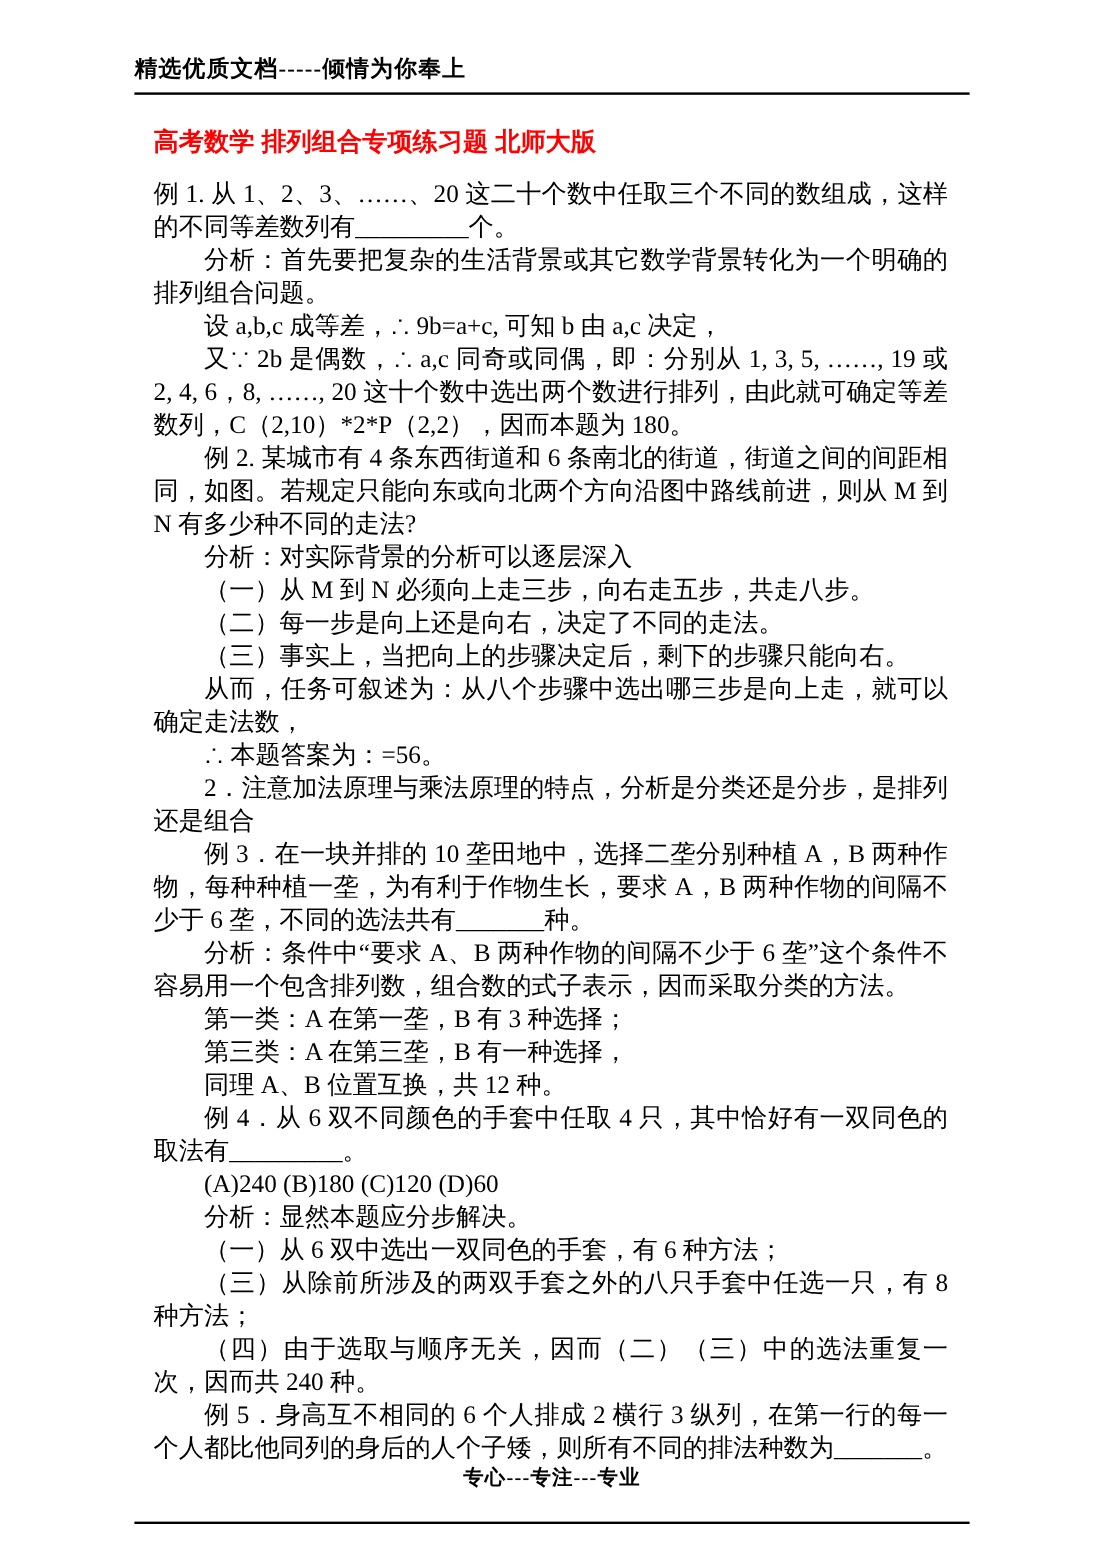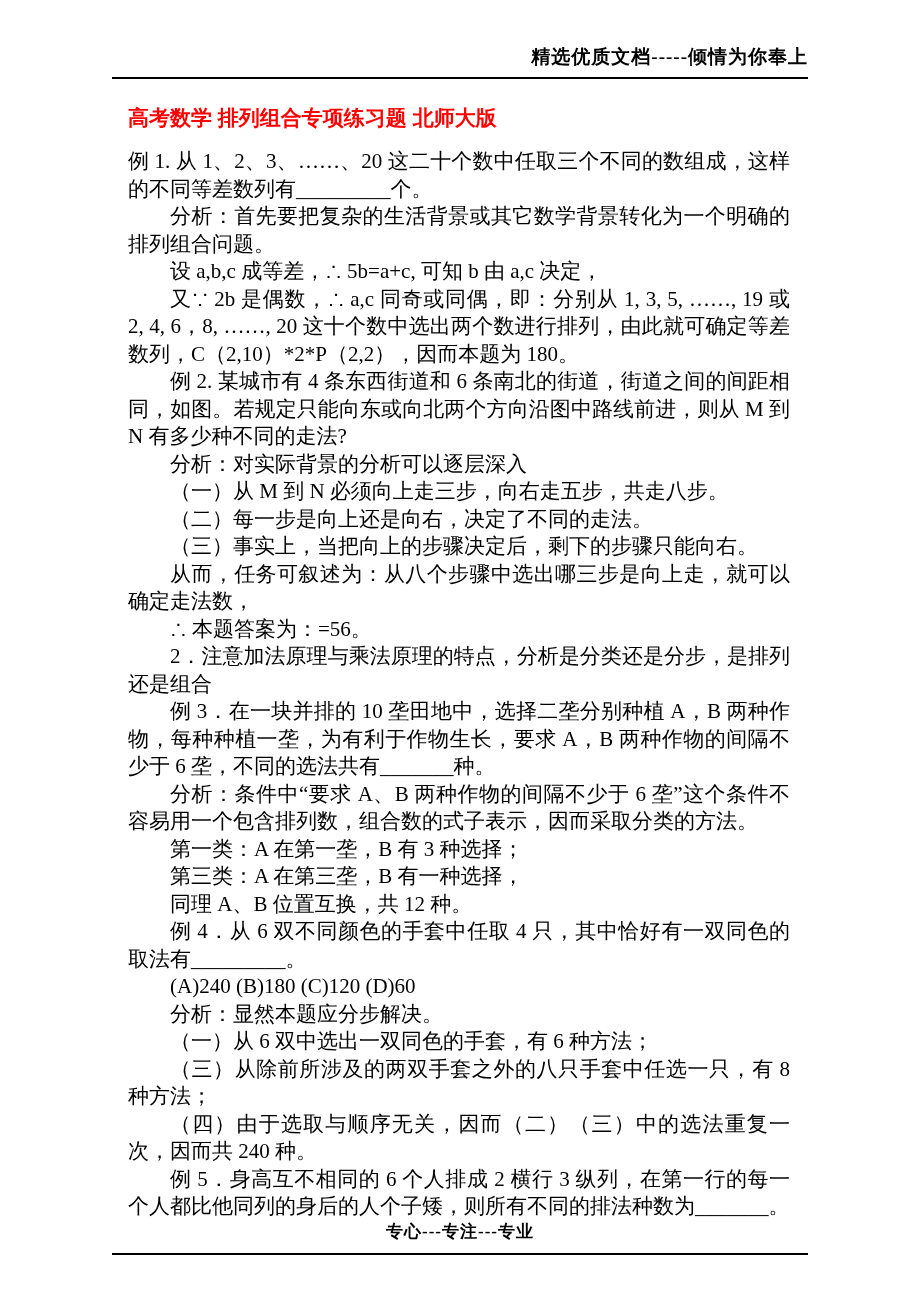--- a/index.html
+++ b/index.html
@@ -15,21 +15,21 @@
     width: 920px;
     height: 1302px;
     background: var(--color-background, #ffffff);
     overflow: hidden;
   }
   .page-header {
     position: absolute;
     top: 44px;
     left: 112px;
     width: 696px;
-    text-align: right;
+    text-align: left;
     font-size: 19px;
     font-weight: bold;
     letter-spacing: 1px;
     padding-bottom: 7px;
     border-bottom: 2px solid var(--color-rule, #000000);
   }
   .doc-title {
     position: absolute;
     top: 104px;
     left: 128px;
@@ -54,39 +54,39 @@
   .para.indent { text-indent: 2em; }
   .page-footer {
     position: absolute;
     top: 1220px;
     left: 112px;
     width: 696px;
     text-align: center;
     font-size: 17px;
     font-weight: bold;
     letter-spacing: 1px;
-    padding-bottom: 10px;
+    padding-bottom: 25px;
     border-bottom: 2px solid var(--color-rule, #000000);
   }
 </style>
 </head>
 <body>
 
 <div class="page">
 
   <div class="page-header">
     <span>精选优质文档-----倾情为你奉上</span>
   </div>
 
   <h1 class="doc-title">高考数学 排列组合专项练习题 北师大版</h1>
 
   <div class="doc-body">
     <p class="para">例 1. 从 1、2、3、……、20 这二十个数中任取三个不同的数组成，这样的不同等差数列有_________个。</p>
     <p class="para indent">分析：首先要把复杂的生活背景或其它数学背景转化为一个明确的排列组合问题。</p>
-    <p class="para indent">设 a,b,c 成等差，∴ 5b=a+c, 可知 b 由 a,c 决定，</p>
+    <p class="para indent">设 a,b,c 成等差，∴ 9b=a+c, 可知 b 由 a,c 决定，</p>
     <p class="para indent">又∵ 2b 是偶数，∴ a,c 同奇或同偶，即：分别从 1, 3, 5, ……, 19 或 2, 4, 6，8, ……, 20 这十个数中选出两个数进行排列，由此就可确定等差数列，C（2,10）*2*P（2,2），因而本题为 180。</p>
     <p class="para indent">例 2. 某城市有 4 条东西街道和 6 条南北的街道，街道之间的间距相同，如图。若规定只能向东或向北两个方向沿图中路线前进，则从 M 到 N 有多少种不同的走法?</p>
     <p class="para indent">分析：对实际背景的分析可以逐层深入</p>
     <p class="para indent">（一）从 M 到 N 必须向上走三步，向右走五步，共走八步。</p>
     <p class="para indent">（二）每一步是向上还是向右，决定了不同的走法。</p>
     <p class="para indent">（三）事实上，当把向上的步骤决定后，剩下的步骤只能向右。</p>
     <p class="para indent">从而，任务可叙述为：从八个步骤中选出哪三步是向上走，就可以确定走法数，</p>
     <p class="para indent">∴ 本题答案为：=56。</p>
     <p class="para indent">2．注意加法原理与乘法原理的特点，分析是分类还是分步，是排列还是组合</p>
     <p class="para indent">例 3．在一块并排的 10 垄田地中，选择二垄分别种植 A，B 两种作物，每种种植一垄，为有利于作物生长，要求 A，B 两种作物的间隔不少于 6 垄，不同的选法共有_______种。</p>

